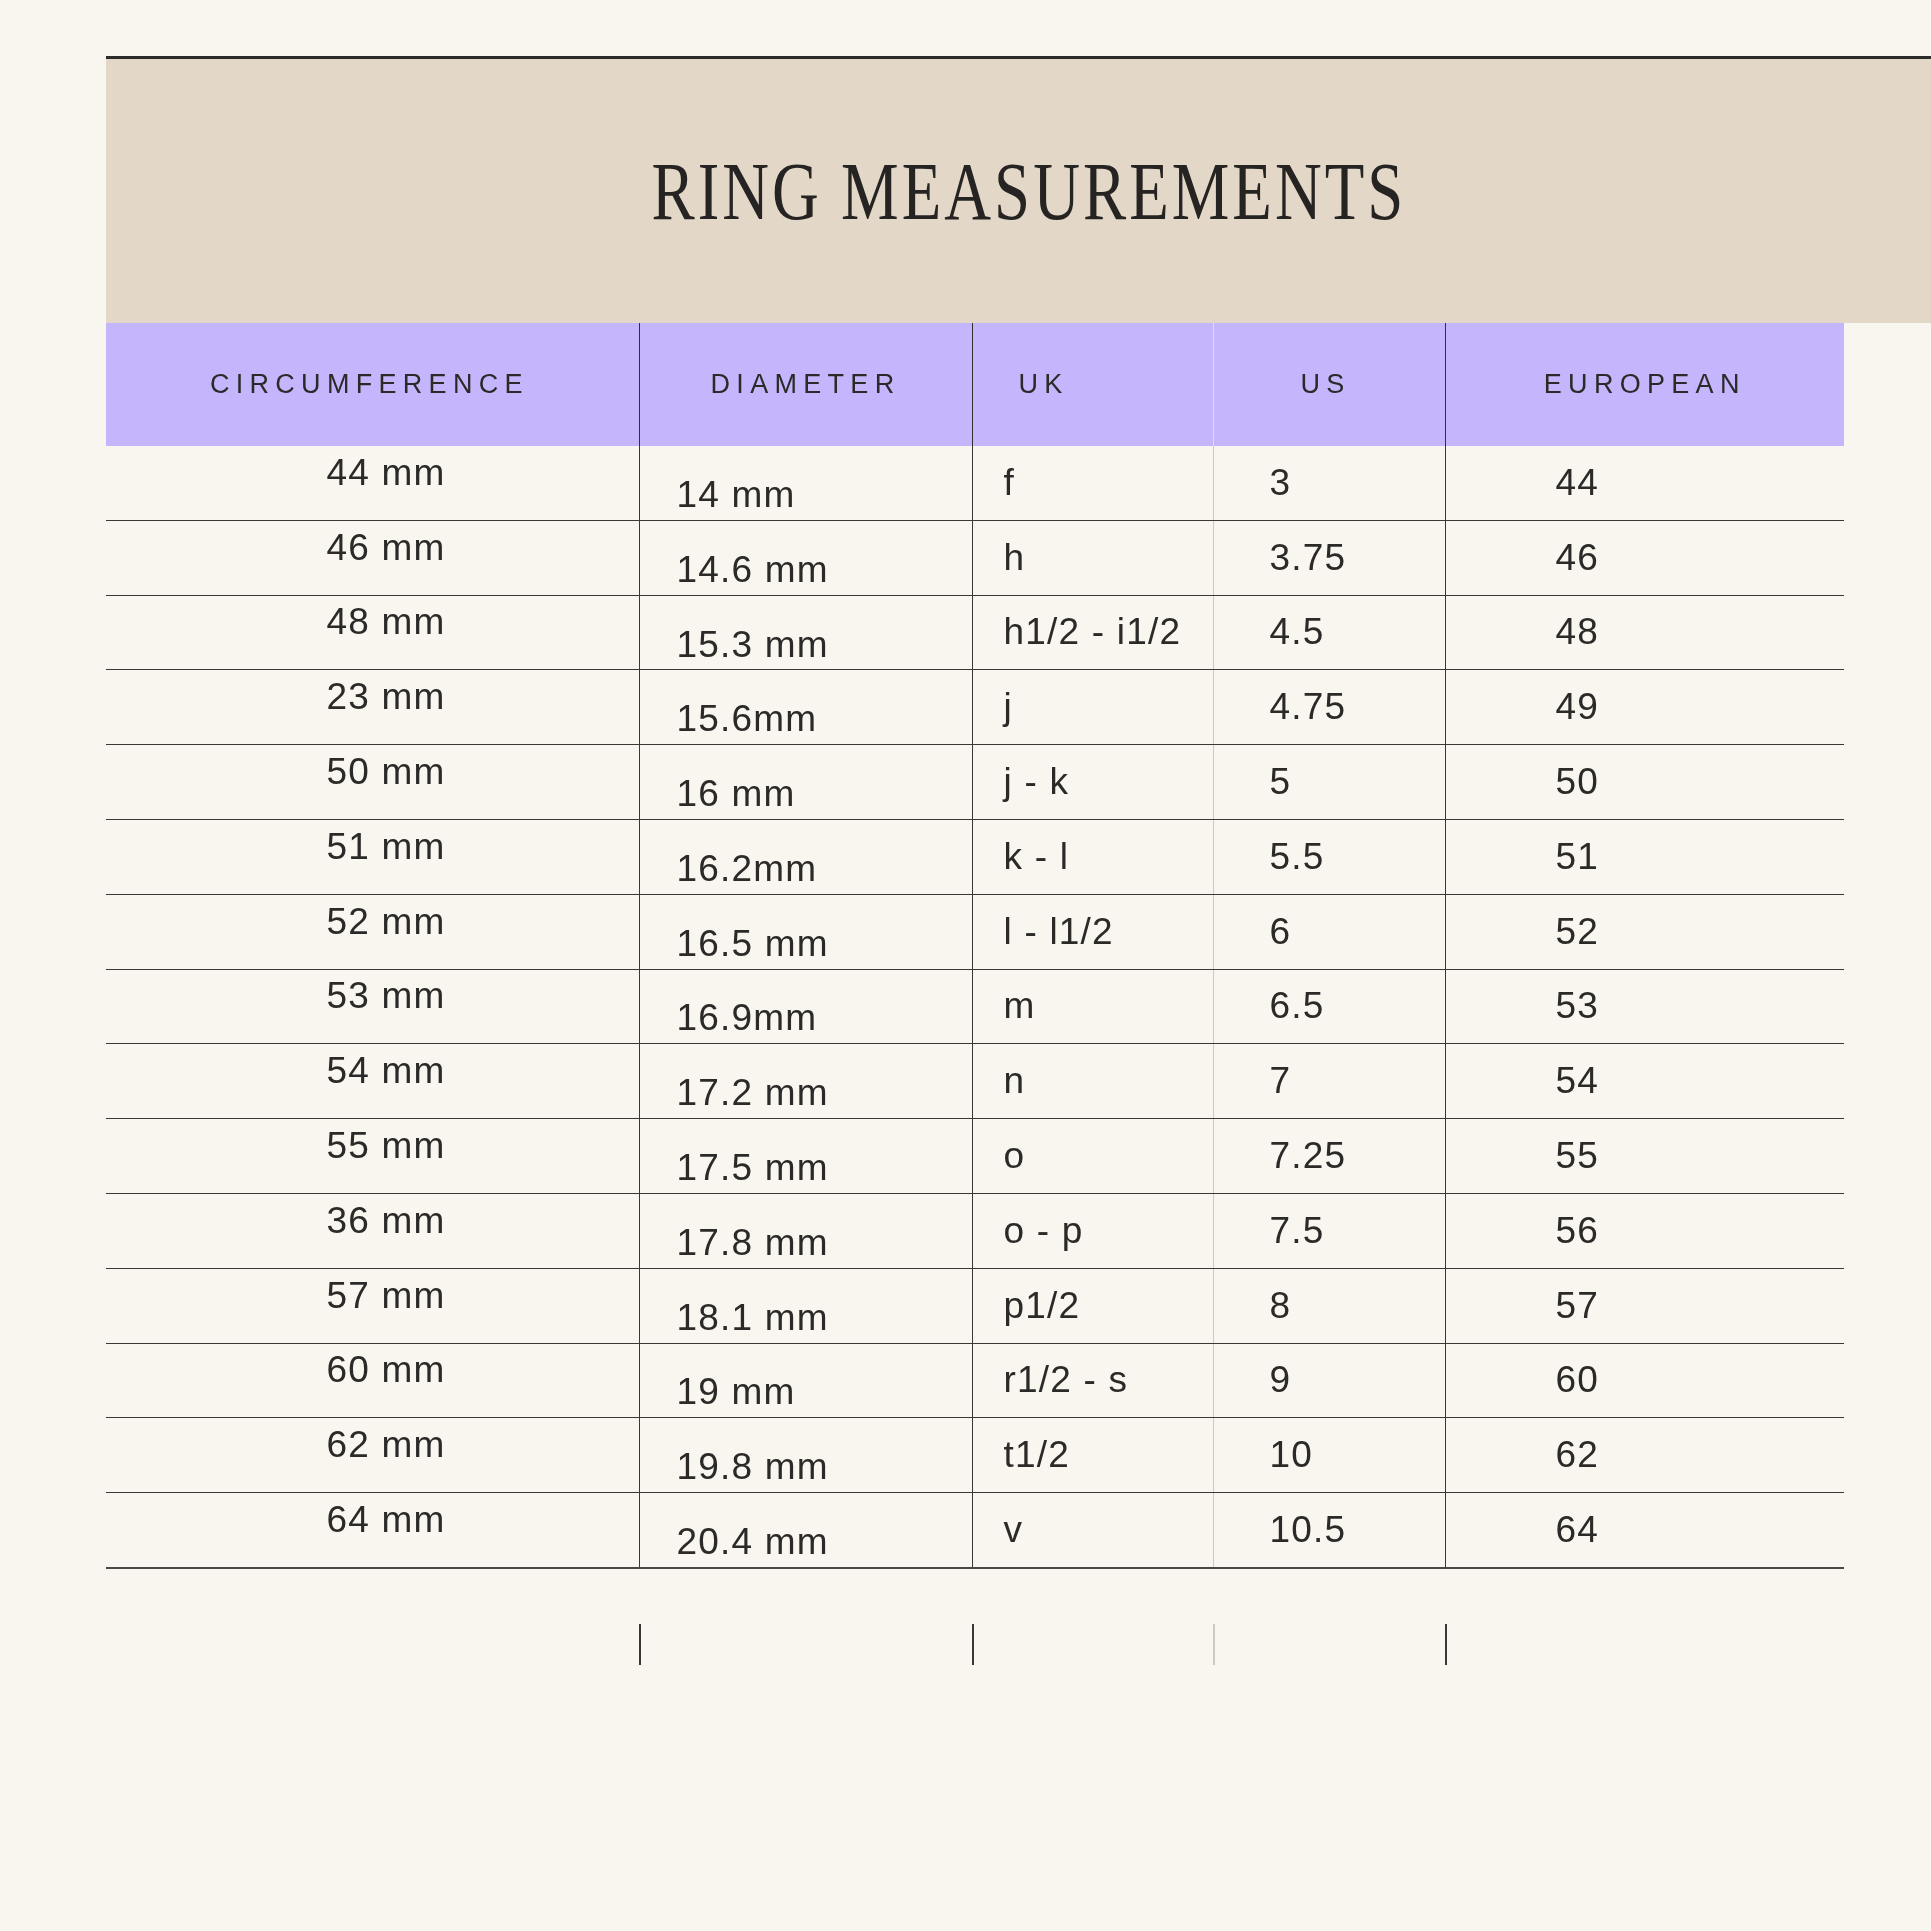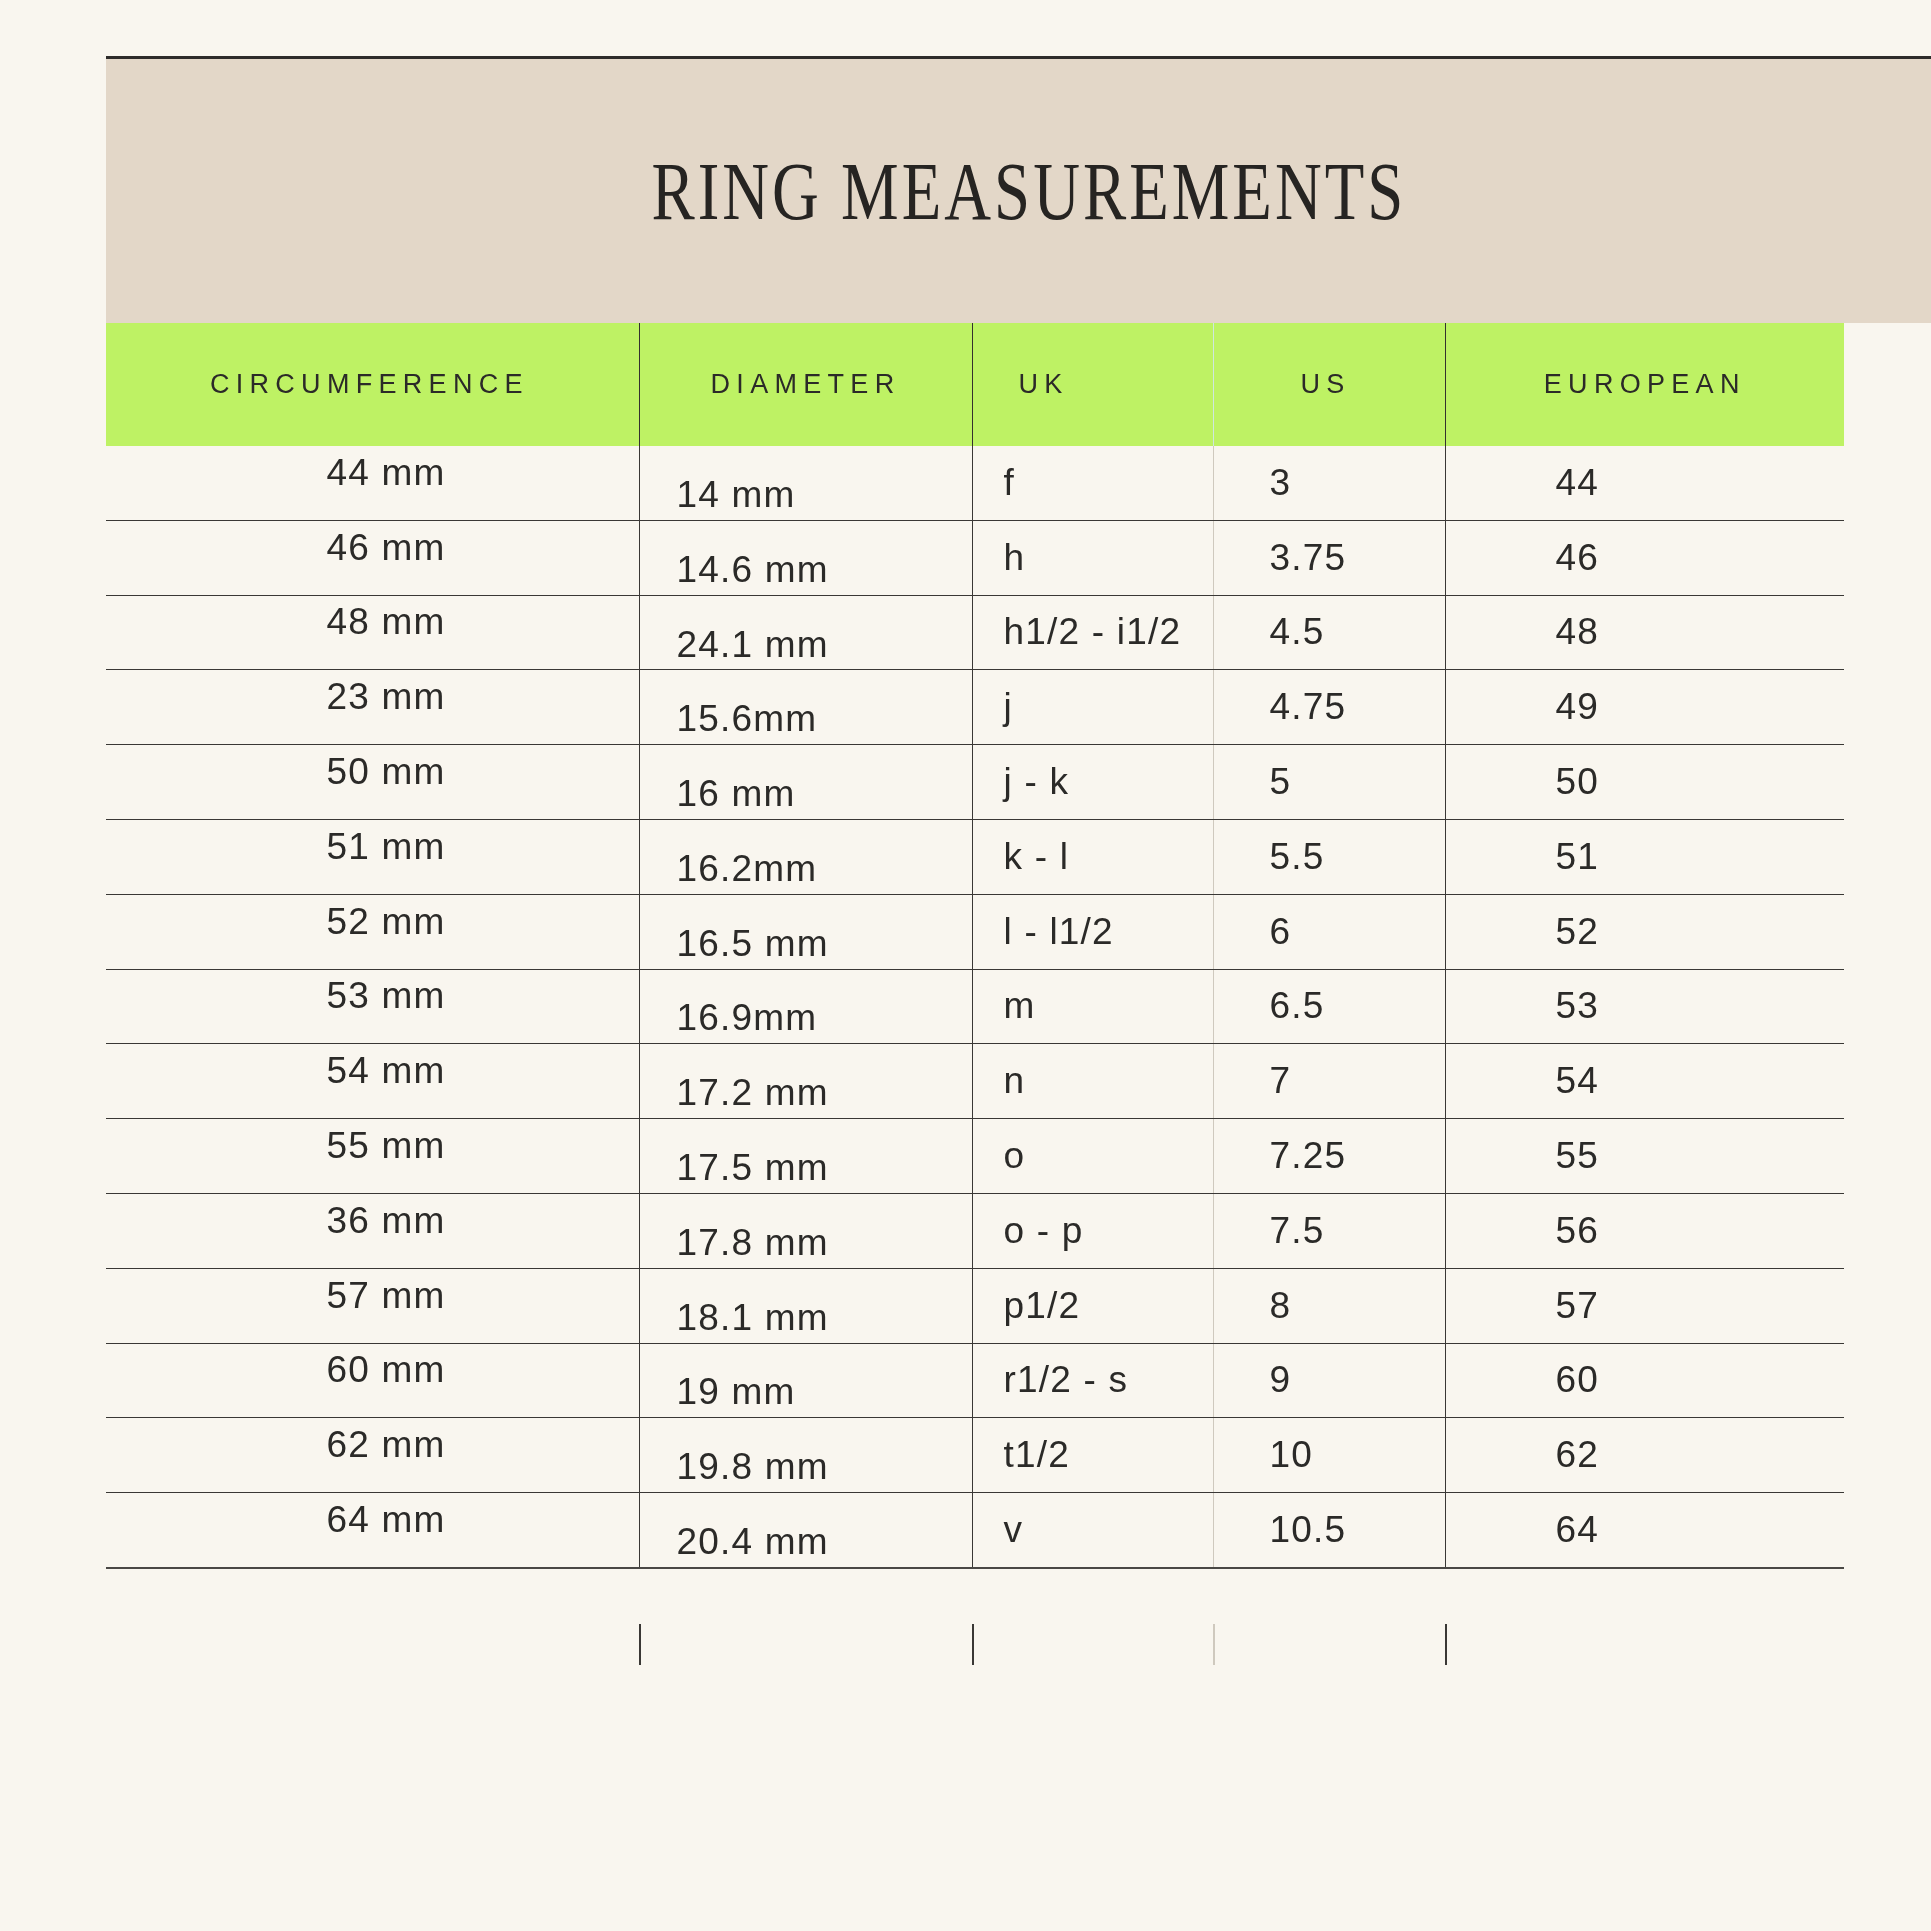--- a/index.html
+++ b/index.html
@@ -63,21 +63,21 @@
     width: 1738px;
     table-layout: fixed;
   }
   table.ring col.c-circ { width: 533px; }
   table.ring col.c-diam { width: 333px; }
   table.ring col.c-uk   { width: 241px; }
   table.ring col.c-us   { width: 232px; }
   table.ring col.c-eu   { width: 399px; }
 
   
-  thead tr { background: #bef264; }
+  thead tr { background: #c4b5fd; }
   thead th {
     height: 123px;
     padding: 0;
     font-weight: 400;
     font-size: 27px;
     letter-spacing: 6.3px;
     color: #2b2a28;
     border-right: 1.9px solid #33312e;
     vertical-align: middle;
     text-align: center;
@@ -188,21 +188,21 @@
           </tr>
           <tr>
             <td class="cell-circ">46 mm</td>
             <td class="cell-diam">14.6 mm</td>
             <td class="cell-uk">h</td>
             <td class="cell-us">3.75</td>
             <td class="cell-eu">46</td>
           </tr>
           <tr>
             <td class="cell-circ">48 mm</td>
-            <td class="cell-diam">24.1 mm</td>
+            <td class="cell-diam">15.3 mm</td>
             <td class="cell-uk">h1/2 - i1/2</td>
             <td class="cell-us">4.5</td>
             <td class="cell-eu">48</td>
           </tr>
           <tr>
             <td class="cell-circ">23 mm</td>
             <td class="cell-diam">15.6mm</td>
             <td class="cell-uk">j</td>
             <td class="cell-us">4.75</td>
             <td class="cell-eu">49</td>

